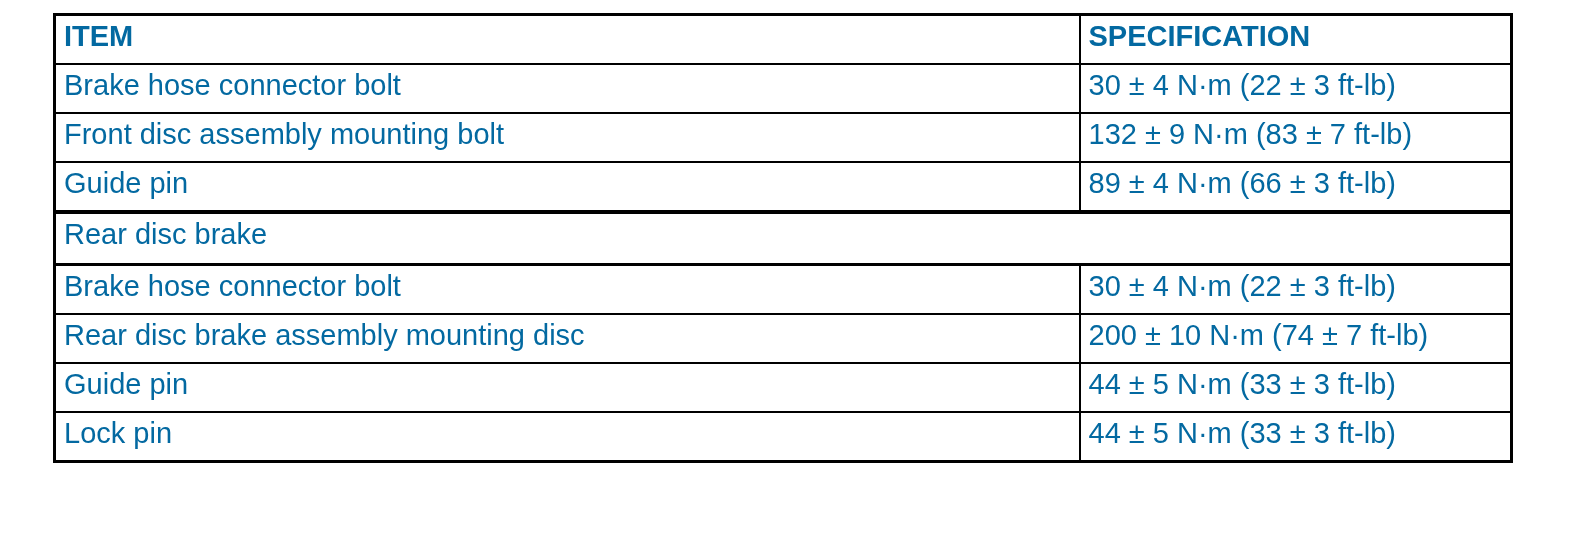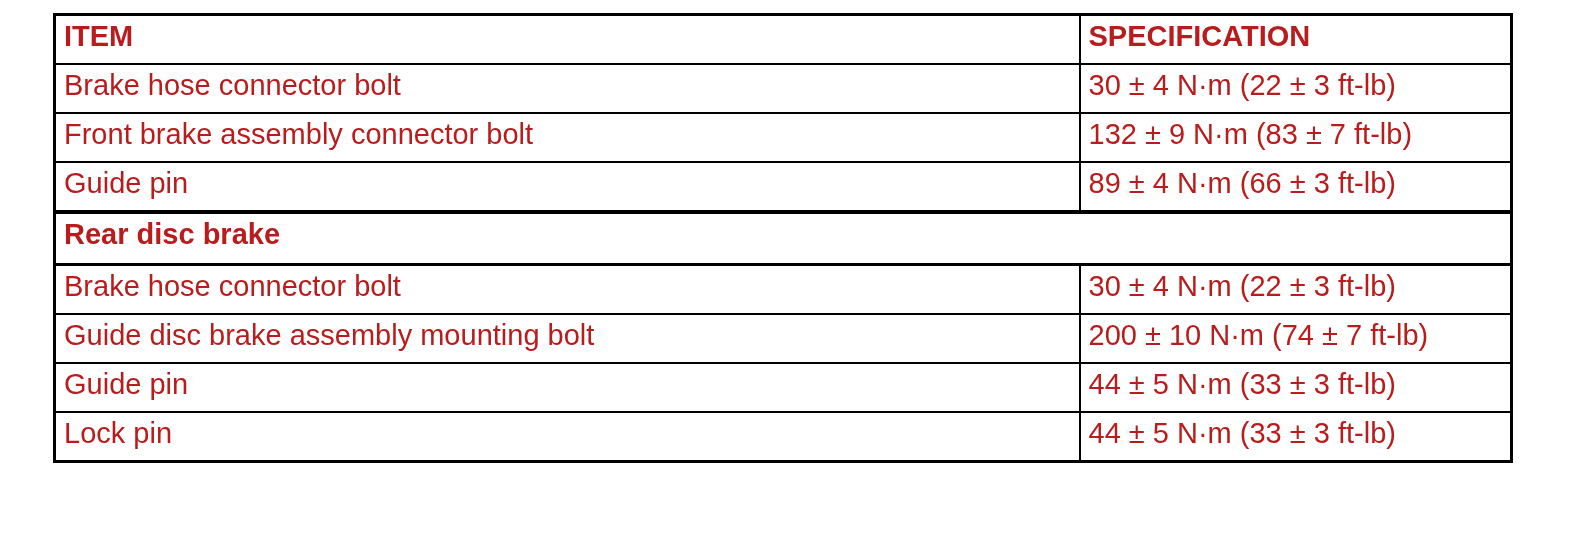--- a/index.html
+++ b/index.html
@@ -9,21 +9,21 @@
     width: 1584px;
     height: 556px;
     overflow: hidden;
   }
   .page {
     position: relative;
     width: 1584px;
     height: 556px;
     background: #ffffff;
     font-family: "Liberation Sans", "DejaVu Sans", sans-serif;
-    color: #b91c1c;
+    color: #0369a1;
   }
   table.spec-table {
     position: absolute;
     left: 53px;
     top: 13px;
     width: 1457px;
     border-collapse: collapse;
     table-layout: fixed;
     border: 3px solid #000000;
   }
@@ -42,21 +42,21 @@
     overflow: hidden;
   }
   .spec-table th {
     font-weight: bold;
   }
   .spec-table td {
     font-weight: normal;
     margin-top: 44px;
   }
   tr.section-row td {
-    font-weight: bold;
+    font-weight: normal;
     border-top: 4px solid #000000;
     border-bottom: 3px solid #000000;
     height: 40px;
   }
 </style>
 </head>
 <body>
 
 <div class="page">
   <table class="spec-table">
@@ -69,36 +69,36 @@
         <th>ITEM</th>
         <th>SPECIFICATION</th>
       </tr>
     </thead>
     <tbody>
       <tr>
         <td>Brake hose connector bolt</td>
         <td>30 ± 4 N·m (22 ± 3 ft-lb)</td>
       </tr>
       <tr>
-        <td>Front brake assembly connector bolt</td>
+        <td>Front disc assembly mounting bolt</td>
         <td>132 ± 9 N·m (83 ± 7 ft-lb)</td>
       </tr>
       <tr>
         <td>Guide pin</td>
         <td>89 ± 4 N·m (66 ± 3 ft-lb)</td>
       </tr>
       <tr class="section-row">
         <td colspan="2">Rear disc brake</td>
       </tr>
       <tr>
         <td>Brake hose connector bolt</td>
         <td>30 ± 4 N·m (22 ± 3 ft-lb)</td>
       </tr>
       <tr>
-        <td>Guide disc brake assembly mounting bolt</td>
+        <td>Rear disc brake assembly mounting disc</td>
         <td>200 ± 10 N·m (74 ± 7 ft-lb)</td>
       </tr>
       <tr>
         <td>Guide pin</td>
         <td>44 ± 5 N·m (33 ± 3 ft-lb)</td>
       </tr>
       <tr>
         <td>Lock pin</td>
         <td>44 ± 5 N·m (33 ± 3 ft-lb)</td>
       </tr>

